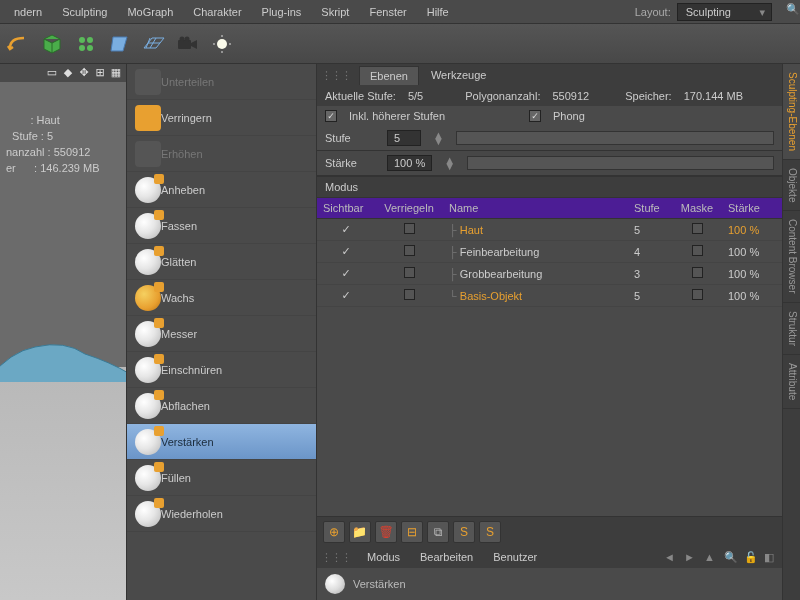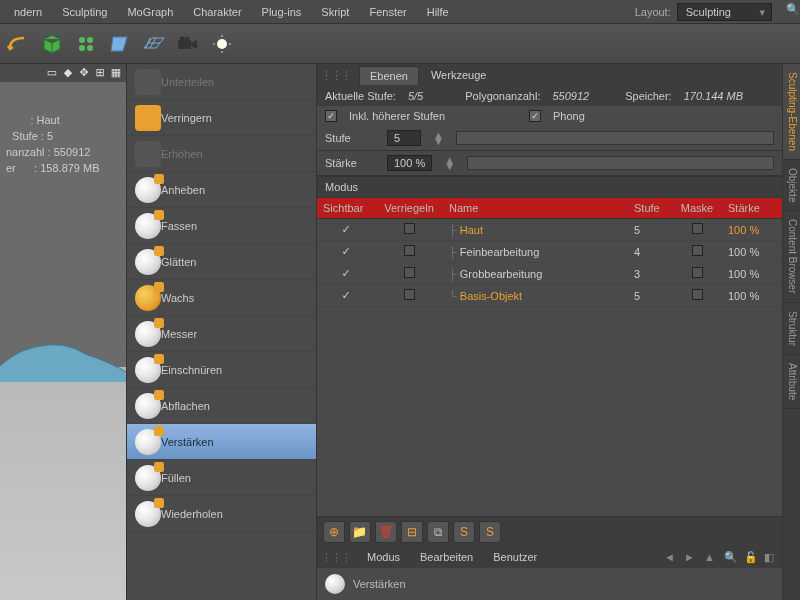--- a/index.html
+++ b/index.html
@@ -34,29 +34,29 @@
 
 .right { flex:1; background:#4a4a4a; display:flex; }
 .panel { flex:1; display:flex; flex-direction:column; }
 .tabs { height: 22px; background:#3d3d3d; display:flex; align-items:center; padding-left:4px; gap:2px;}
 .dots{color:#777;letter-spacing:-1px;margin-right:6px;}
 .tab { padding: 3px 10px; color:#ccc; cursor:pointer; }
 .tab.active { background:#555; border-top:1px solid #333;border-left:1px solid #333;border-right:1px solid #333;}
 .row { display:flex; align-items:center; padding: 4px 8px; gap: 12px; color:#ccc; }
 .row.dark { background:#3d3d3d;align-items:flex-end; }
 .row label { min-width: 50px; }
-.stat { color:#ccc;font-style:italic; }
+.stat { color:#ccc; }
 .check { width:12px;height:12px;border:1px solid #222;background:#666;display:inline-flex;align-items:center;justify-content:center;color:#ddd;font-size:9px;}
 .numfield { background:#333;padding:1px 6px;min-width:34px;border:1px solid #222;color:#ccc;}
 .spinner { color:#888;font-size:8px;line-height:6px;display:flex;flex-direction:column;}
 .slider { flex:1;height:14px;background:#555;border:1px solid #333;}
 .section-h { background:#3d3d3d;padding:4px 8px;color:#ccc;border-top:1px solid #333;border-bottom:1px solid #333;}
 
 .layer-table { flex:1; }
-.lhdr { display:flex;background:#b91c1c;border-bottom:1px solid #333;align-items:center;}
+.lhdr { display:flex;background:#4c1d95;border-bottom:1px solid #333;align-items:center;}
 .lhdr div,.lrow div{padding:4px 6px;}
 .c-vis{width:58px;} .c-lock{width:68px;text-align:center;} .c-name{flex:1;} .c-lvl{width:44px;} .c-mask{width:50px;text-align:center;} .c-str{width:60px;}
 .lrow{display:flex;align-items:center;border-bottom:1px solid #444;color:#ccc;}
 .lrow .c-vis{text-align:center;}
 .lrow .c-name{color:#ccc;display:flex;align-items:center;gap:3px;}
 .lrow.top .c-name, .lrow.top .c-str{color:#e8a030;}
 .lrow.base .c-name{color:#e8a030;}
 .tree{color:#777;}
 .cbx{width:11px;height:11px;border:1px solid #222;background:#555;display:inline-block;}
 .chk{color:#ccc;}
@@ -151,21 +151,21 @@
         <span>◆</span>
         <span>✥</span>
         <span>⊞</span>
         <span>▦</span>
       </div>
     <div class="viewport">
       <div class="info">
         <div>        : Haut</div>
         <div>  Stufe : 5</div>
         <div>nanzahl : 550912</div>
-        <div>er      : 158.879 MB</div>
+        <div>er      : 146.239 MB</div>
       </div>
       <svg class="blob">
           <path d="M0 45 Q20 20 45 15 Q75 8 95 22 Q120 30 140 42 L140 50 L0 50 Z" fill="#6ba8c4"></path>
           <path d="M0 45 Q20 20 45 15 Q75 8 95 22 Q120 30 140 42" fill="none" stroke="#3a7a95" stroke-width="1"></path>
         </svg>
     </div>
   </div>
 
   <div class="brushes" id="brushlist">
       <div class="brush dim">

